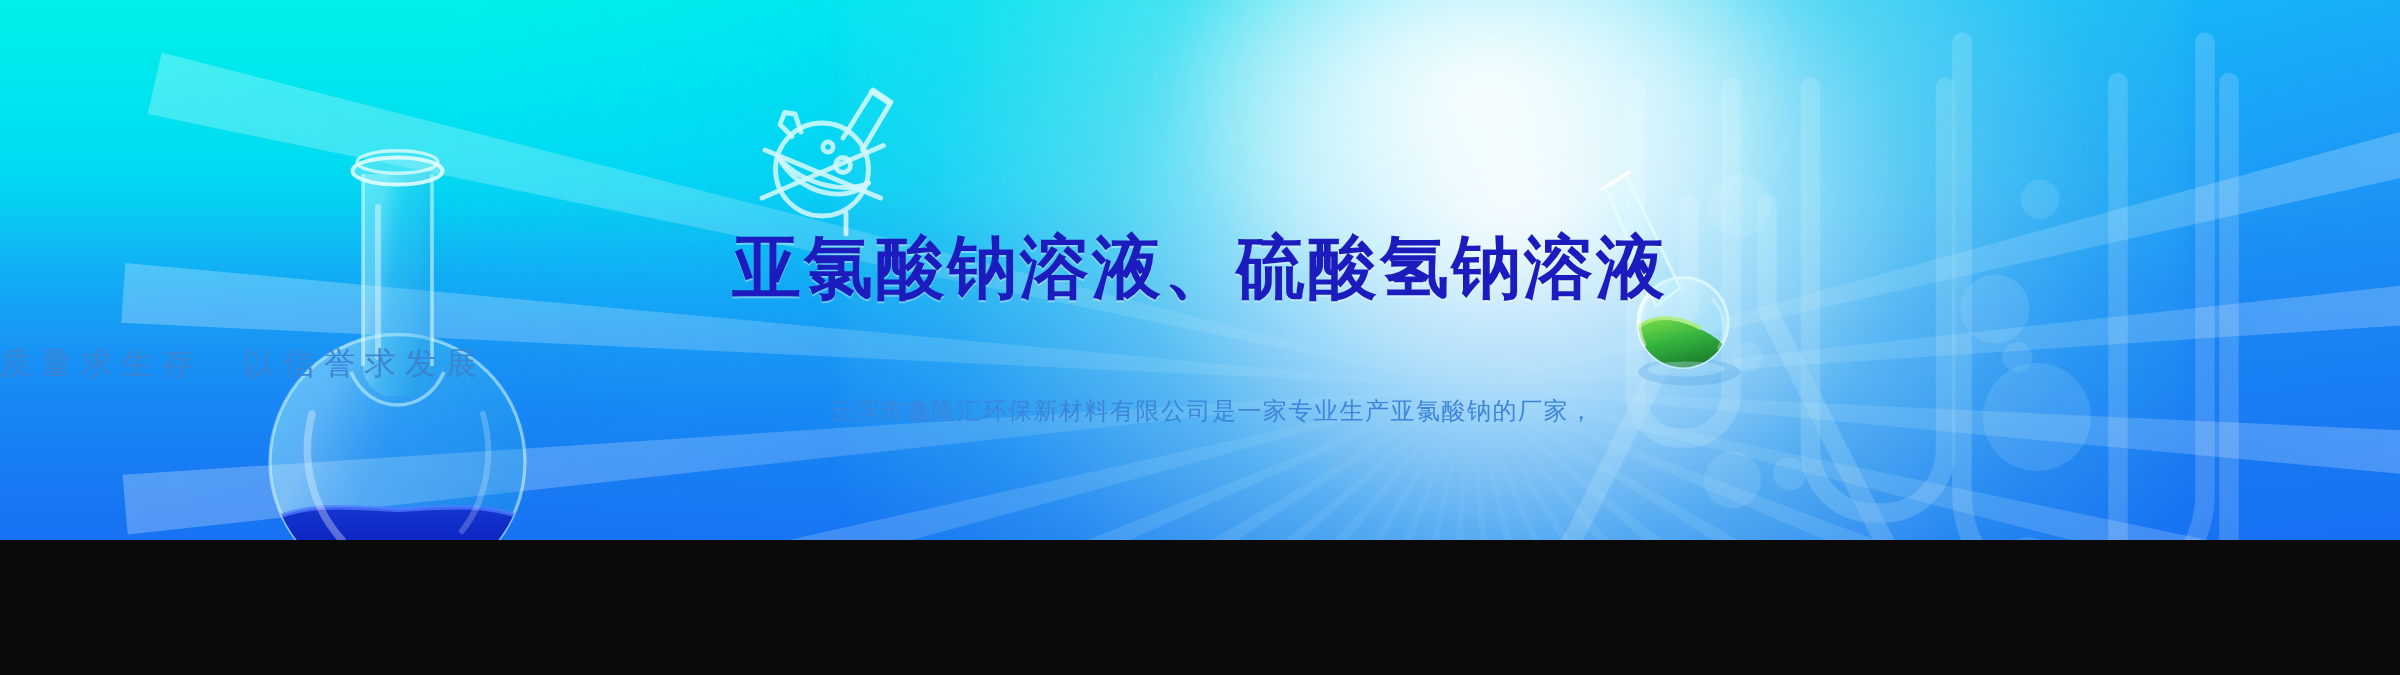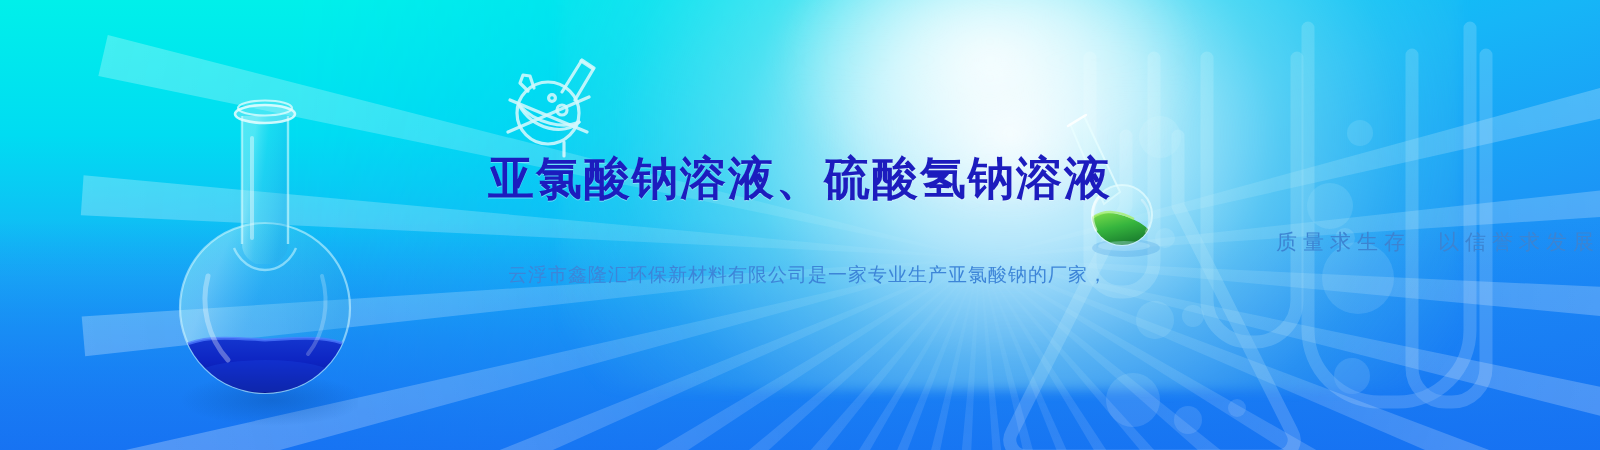--- a/index.html
+++ b/index.html
@@ -1,20 +1,20 @@
 <!DOCTYPE html>
 <html><head>
 <meta charset="utf-8">
 <title>Banner</title>
 <style>
   * { margin:0; padding:0; box-sizing:border-box; }
   html,body{ background:#0a0a0a; }
   .stage{
     position:relative;
-    width:1600px; height:450px;
+    width:1600px; height:360px;
     overflow:hidden;
     font-family:"Liberation Sans","DejaVu Sans",sans-serif;
     background:#fef9c3;
   }
 
   
   .bg-base{
     position:absolute; inset:0;
     background:
       linear-gradient(165deg,
@@ -112,31 +112,31 @@
     font-size:46px;
     font-weight:bold;
     letter-spacing:2px;
     color:#1c1cbe;
     text-shadow:0 1px 0 rgba(255,255,255,.35);
     pointer-events:auto;
   }
   .subtitle{
     position:absolute;
     left:0; right:0; top:228px;
-    text-align:right;
+    text-align:left;
     font-size:21px;
     letter-spacing:6px;
     color:#3c84d2;
     pointer-events:auto;
   }
   .desc{
     position:absolute;
     left:16px; right:0; top:262px;
     text-align:center;
-    font-size:19px;
+    font-size:16px;
     line-height:25px;
     letter-spacing:1px;
     color:#3d85d8;
     pointer-events:auto;
   }
   .desc div{ white-space:nowrap; }
 </style>
 </head>
 <body>
 

